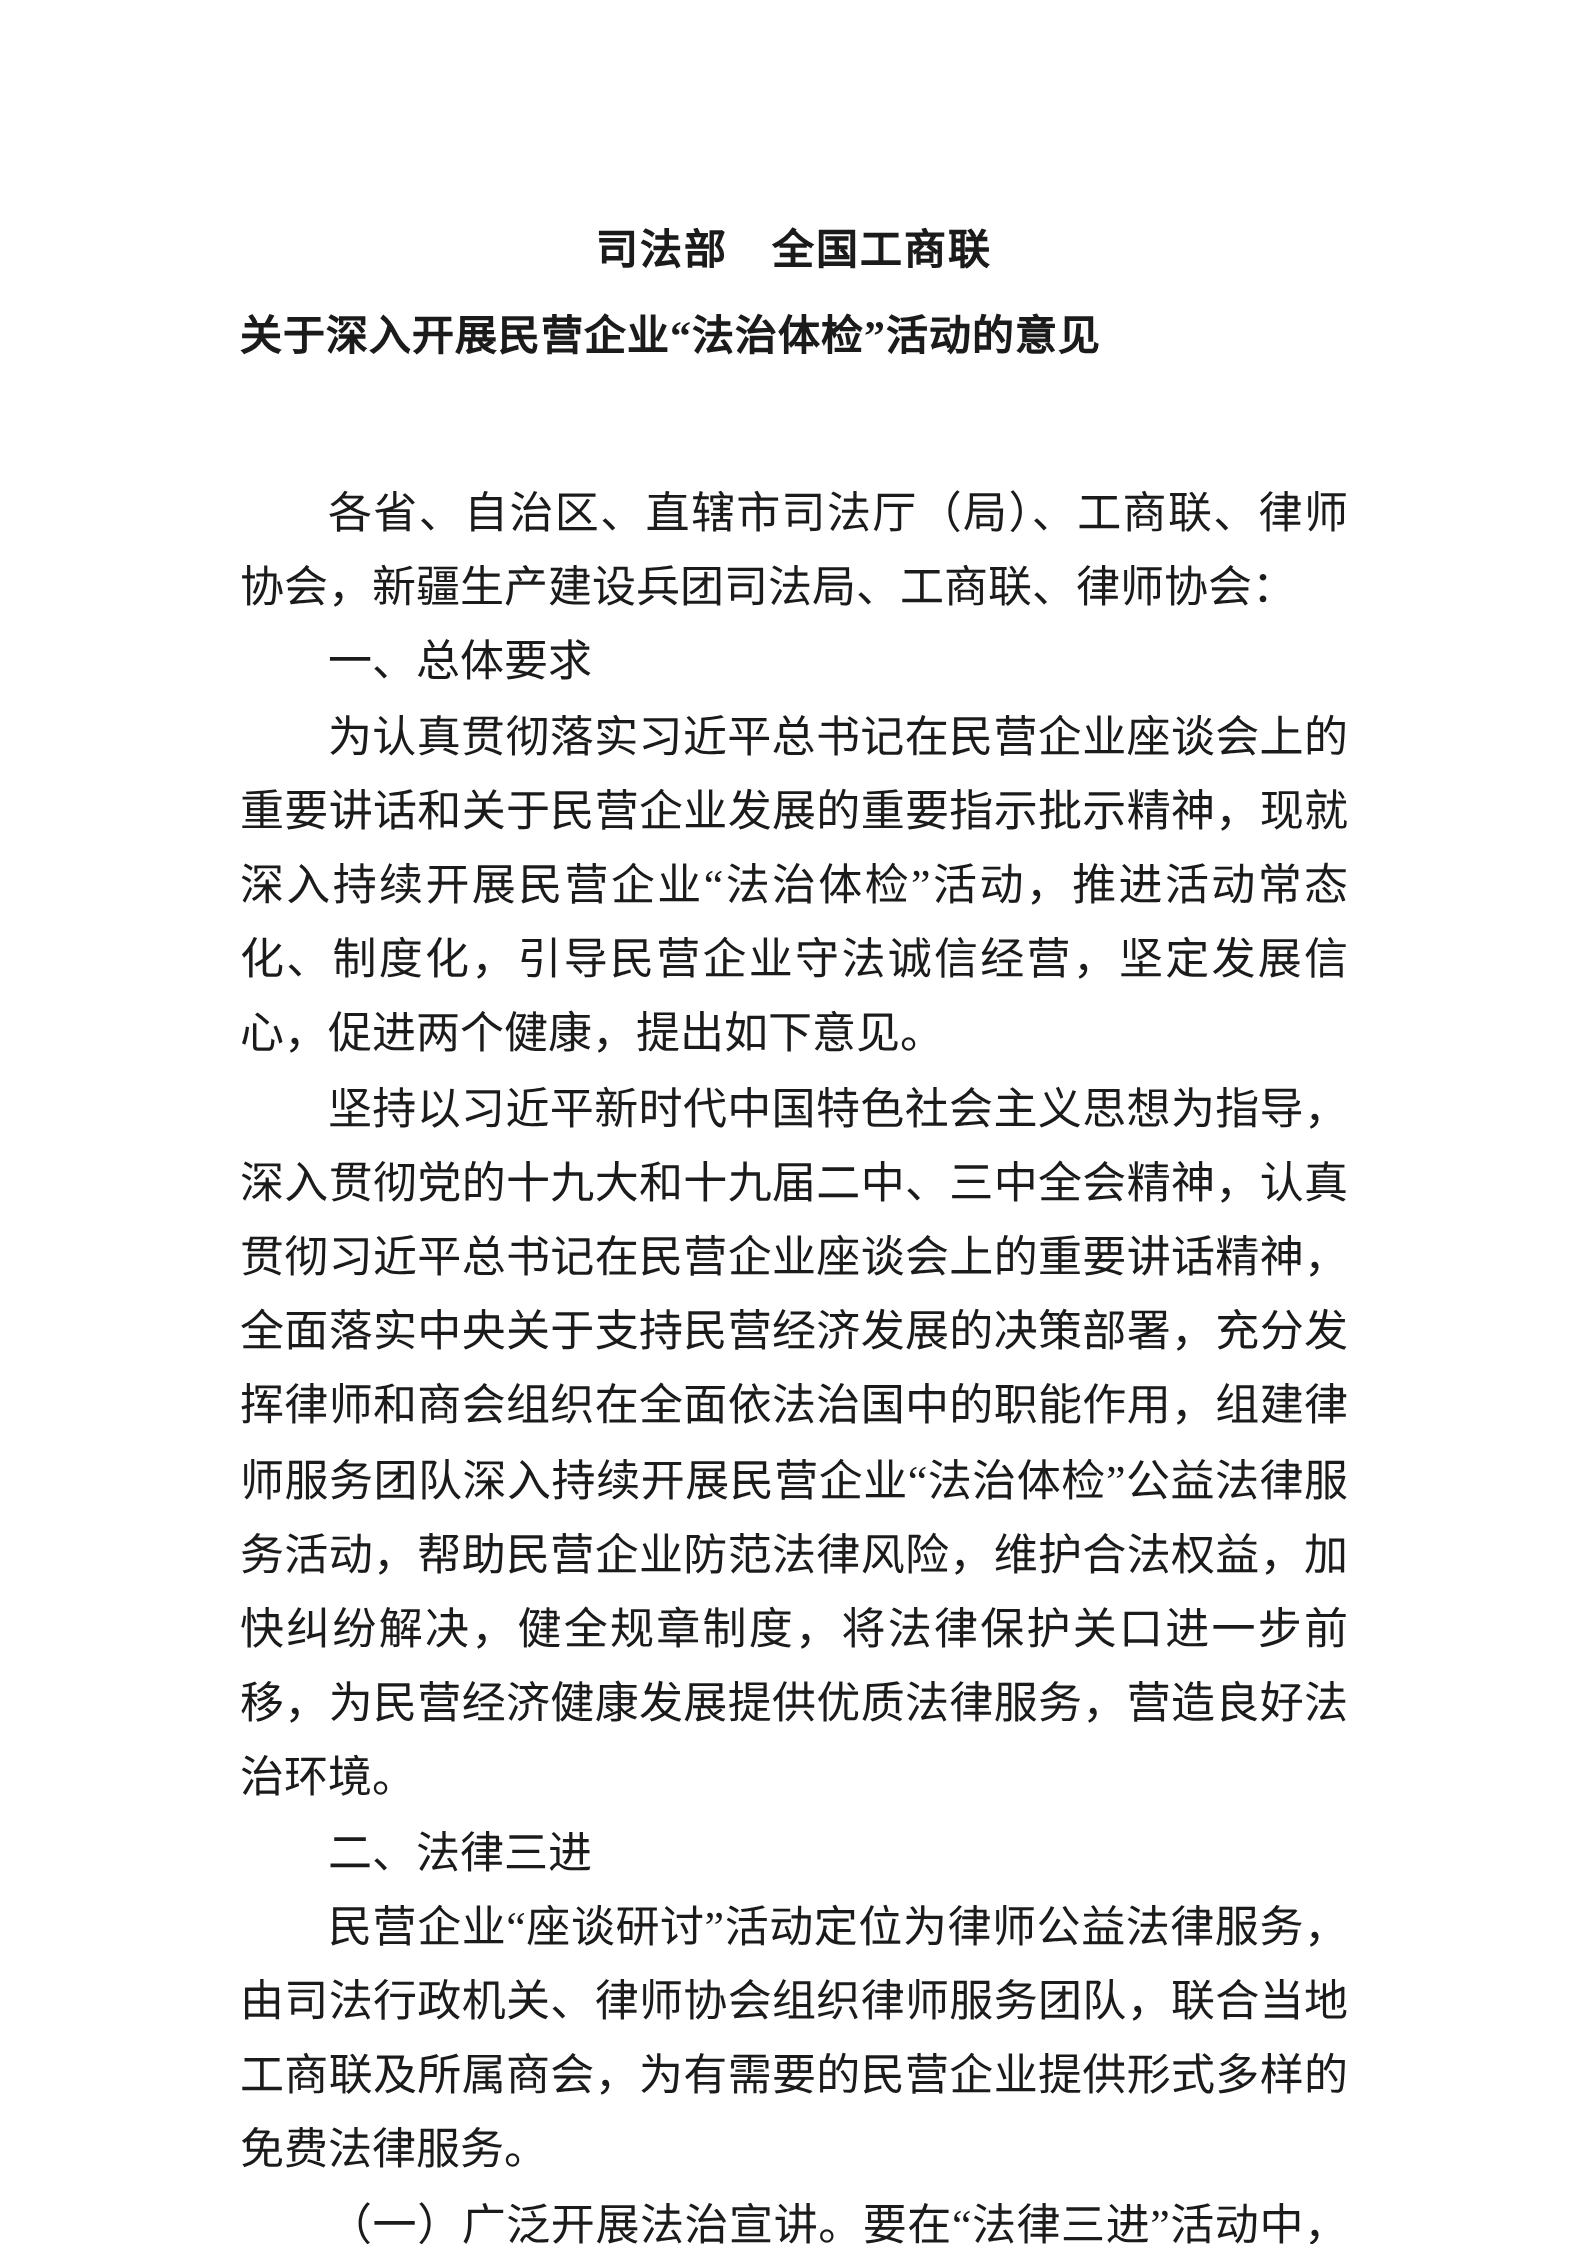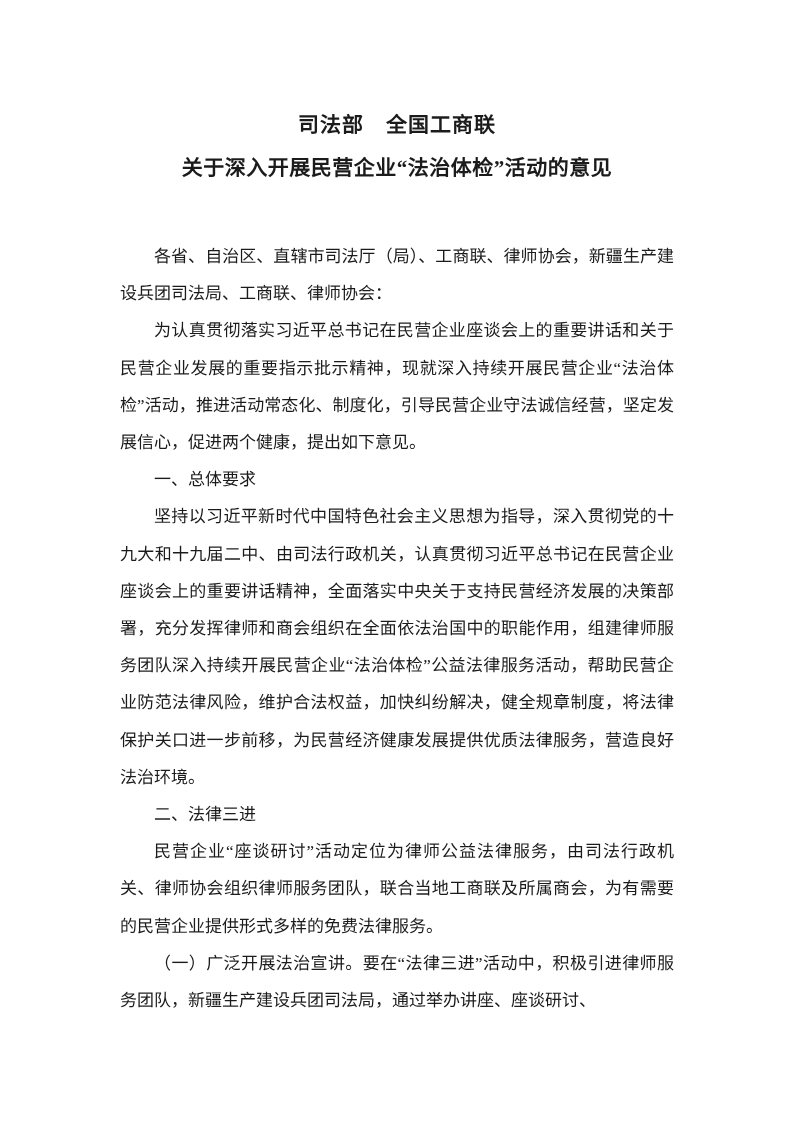--- a/index.html
+++ b/index.html
@@ -26,45 +26,45 @@
     font-weight: bold;
     line-height: 26px;
     text-align: center;
     letter-spacing: 1px;
   }
   .doc-subtitle {
     margin: 17px 0 0 0;
     font-size: 21px;
     font-weight: bold;
     line-height: 26px;
-    text-align: center;
+    text-align: left;
     letter-spacing: 0.5px;
   }
   .doc-body {
     margin-top: 57px;
   }
   .doc-body p {
     margin: 0;
-    font-size: 17px;
+    font-size: 22px;
     line-height: 37.2px;
     text-align: justify;
     text-justify: inter-character;
     text-indent: 2em;
     word-break: break-all;
   }
 </style>
 </head>
 <body>
 
 <div class="page">
   <h1 class="doc-title">司法部　全国工商联</h1>
   <h2 class="doc-subtitle">关于深入开展民营企业“法治体检”活动的意见</h2>
 
   <div class="doc-body">
     <p>各省、自治区、直辖市司法厅（局）、工商联、律师协会，新疆生产建设兵团司法局、工商联、律师协会：</p>
+    <p>一、总体要求</p>
     <p>为认真贯彻落实习近平总书记在民营企业座谈会上的重要讲话和关于民营企业发展的重要指示批示精神，现就深入持续开展民营企业“法治体检”活动，推进活动常态化、制度化，引导民营企业守法诚信经营，坚定发展信心，促进两个健康，提出如下意见。</p>
-    <p>一、总体要求</p>
-    <p>坚持以习近平新时代中国特色社会主义思想为指导，深入贯彻党的十九大和十九届二中、由司法行政机关，认真贯彻习近平总书记在民营企业座谈会上的重要讲话精神，全面落实中央关于支持民营经济发展的决策部署，充分发挥律师和商会组织在全面依法治国中的职能作用，组建律师服务团队深入持续开展民营企业“法治体检”公益法律服务活动，帮助民营企业防范法律风险，维护合法权益，加快纠纷解决，健全规章制度，将法律保护关口进一步前移，为民营经济健康发展提供优质法律服务，营造良好法治环境。</p>
+    <p>坚持以习近平新时代中国特色社会主义思想为指导，深入贯彻党的十九大和十九届二中、三中全会精神，认真贯彻习近平总书记在民营企业座谈会上的重要讲话精神，全面落实中央关于支持民营经济发展的决策部署，充分发挥律师和商会组织在全面依法治国中的职能作用，组建律师服务团队深入持续开展民营企业“法治体检”公益法律服务活动，帮助民营企业防范法律风险，维护合法权益，加快纠纷解决，健全规章制度，将法律保护关口进一步前移，为民营经济健康发展提供优质法律服务，营造良好法治环境。</p>
     <p>二、法律三进</p>
     <p>民营企业“座谈研讨”活动定位为律师公益法律服务，由司法行政机关、律师协会组织律师服务团队，联合当地工商联及所属商会，为有需要的民营企业提供形式多样的免费法律服务。</p>
     <p>（一）广泛开展法治宣讲。要在“法律三进”活动中，积极引进律师服务团队，新疆生产建设兵团司法局，通过举办讲座、座谈研讨、</p>
   </div>
 </div>
 
 </body></html>

